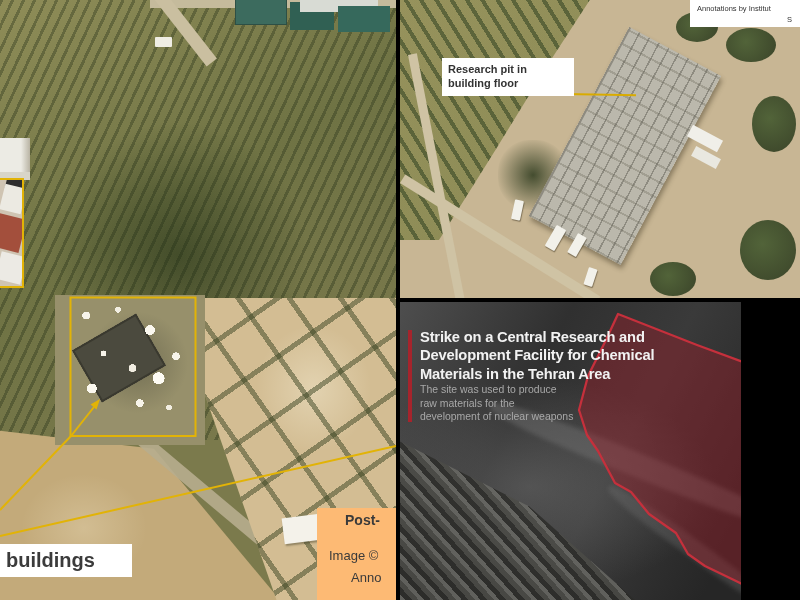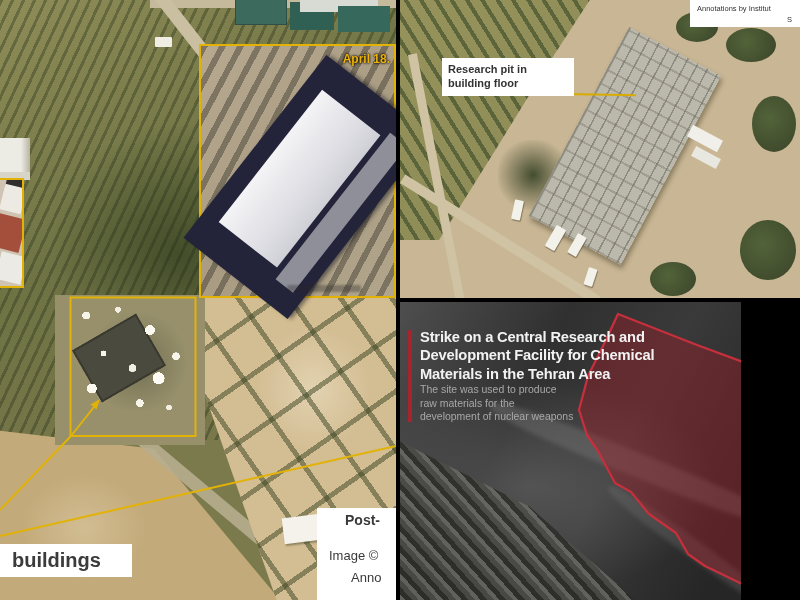--- a/index.html
+++ b/index.html
@@ -72,23 +72,23 @@
     border-radius:2px;filter:blur(1px);}
   
   .lp-smallbox{left:-2px;top:178px;width:26px;height:110px;border:2px solid #e2b306;
     box-sizing:border-box;background:#cfc4b2;overflow:hidden;}
   .smallbox-w1{left:2px;top:6px;width:22px;height:26px;background:#eceae2;transform:rotate(14deg);}
   .smallbox-red{left:-5px;top:36px;width:28px;height:34px;background:#a34f3c;transform:rotate(14deg);}
   .smallbox-w2{left:-2px;top:74px;width:26px;height:28px;background:#eceae4;transform:rotate(14deg);}
   .smallbox-dark{left:6px;top:-2px;width:18px;height:12px;background:#2e2e2e;transform:rotate(14deg);}
   
   .lp-buildings-label{left:0;top:544px;width:132px;height:33px;background:#fff;
-    color:#3b3b3b;font-size:20px;font-weight:600;line-height:33px;padding-left:12px;
+    color:#3b3b3b;font-size:20px;font-weight:600;line-height:33px;padding-left:6px;
     box-sizing:border-box;}
-  .lp-caption{left:317px;top:508px;width:100px;height:92px;background:#ffffff;color:#3a3a3a;}
+  .lp-caption{left:317px;top:508px;width:100px;height:92px;background:#fdba74;color:#3a3a3a;}
   .lp-caption .l1{font-weight:bold;font-size:14px;margin:4px 0 0 28px;white-space:nowrap;}
   .lp-caption .l2{font-size:13px;margin:20px 0 0 12px;white-space:nowrap;}
   .lp-caption .l3{font-size:13px;margin:7px 0 0 34px;white-space:nowrap;}
   .lp-svg{left:0;top:0;width:396px;height:600px;pointer-events:none;}
 
   
   #top-right-panel{left:400px;top:0;width:400px;height:298px;background:#c8b694;}
   .tr-orchard{left:0;top:0;width:260px;height:240px;
     background:
       repeating-linear-gradient(58deg, rgba(44,62,30,.55) 0 4px, rgba(130,130,75,.15) 4px 13px),
@@ -159,28 +159,20 @@
     <div class="abs lp-rubble-dark"></div>
     <div class="abs lp-rubble-speckles"></div>
 
     <div class="abs lp-smallbox">
       <div class="abs smallbox-dark"></div>
       <div class="abs smallbox-w1"></div>
       <div class="abs smallbox-red"></div>
       <div class="abs smallbox-w2"></div>
     </div>
 
-    <div class="abs lp-inset">
-      <div class="abs inset-bldg">
-        <div class="abs inset-roof"></div>
-        <div class="abs inset-apron"></div>
-      </div>
-      <div class="abs inset-date">April 18.</div>
-      <div class="abs inset-watermark"></div>
-    </div>
 
     <svg class="abs lp-svg" viewBox="0 0 396 600">
       <rect x="70.5" y="297.5" width="125" height="138.5" fill="none" stroke="#e2b306" stroke-width="2"></rect>
       <line x1="71" y1="436" x2="94" y2="407" stroke="#e2b306" stroke-width="2"></line>
       <polygon points="100,399 96.5,409.5 90.5,404.5" fill="#e2b306"></polygon>
       <line x1="71" y1="436" x2="0" y2="510" stroke="#e2b306" stroke-width="2"></line>
       <line x1="0" y1="536" x2="396" y2="446" stroke="#e2b306" stroke-width="2"></line>
     </svg>
 
     <div class="abs lp-buildings-label">buildings</div>

